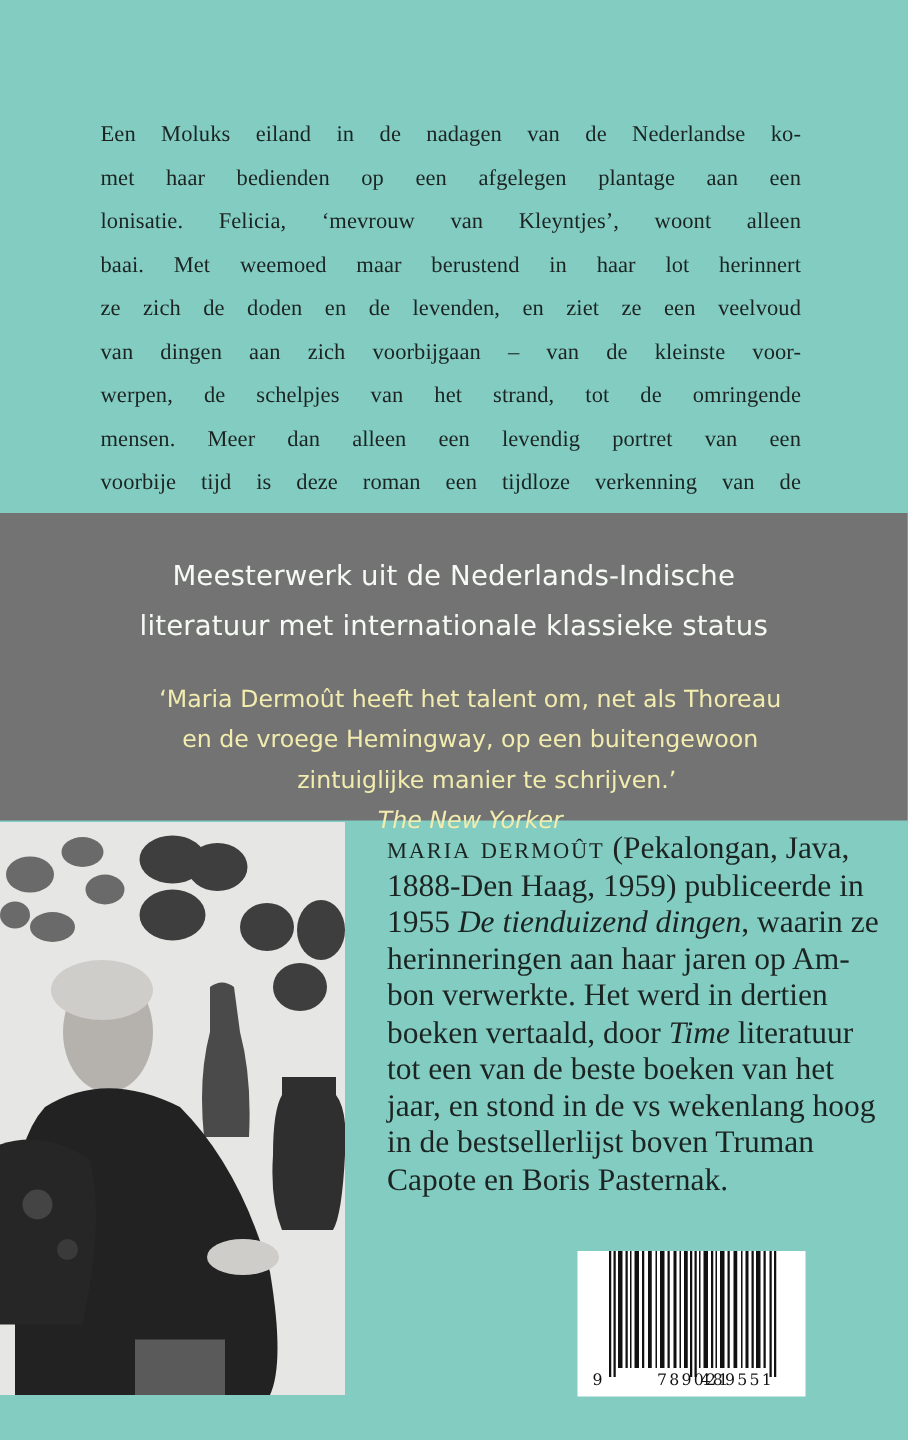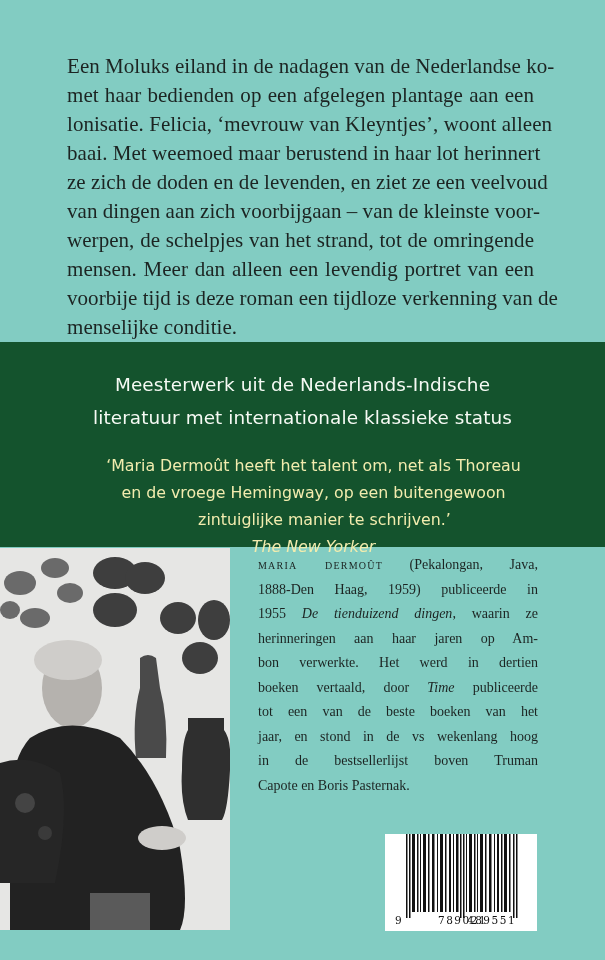--- a/index.html
+++ b/index.html
@@ -4,29 +4,29 @@
 <style>
   html, body { margin: 0; padding: 0; }
   body {
     width: 605px; height: 960px; overflow: hidden;
     background: #82ccc2;
     position: relative;
     font-family: "Liberation Serif", "DejaVu Serif", serif;
     color: #1c2422;
   }
   .blurb {
-    position: absolute; left: 67px; top: 52px; width: 467px;
-    font-size: 21px; line-height: 29px; text-align: justify;
+    position: absolute; left: 67px; top: 76px; width: 467px;
+    font-size: 15px; line-height: 29px; text-align: justify;
     letter-spacing: 0.05px;
   }
   .blurb span { display: block; text-align: justify; text-align-last: justify; white-space: nowrap; }
   .blurb span.last { text-align-last: left; }
   .band {
     position: absolute; left: 0; top: 342px; width: 605px; height: 205px;
-    background: #14532d;
+    background: #737373;
   }
   .headline {
     position: absolute; left: 0; top: 26px; width: 605px; text-align: center;
     font-family: "DejaVu Sans", "Liberation Sans", sans-serif;
     font-size: 18.4px; line-height: 33px; color: #f6faf4; letter-spacing: 0.1px;
   }
   .headline span { display: block; }
   .quote {
     position: absolute; left: 0; top: 110px; width: 605px; text-align: center;
     font-family: "DejaVu Sans", "Liberation Sans", sans-serif;
@@ -34,21 +34,21 @@
   }
   .quote span { display: block; padding-left: 22px; }
   .quote em { font-style: italic; }
   .photo {
     position: absolute; left: 0; top: 548px; width: 230px; height: 382px;
     background: linear-gradient(180deg, #e8e8e6 0%, #dcdcda 45%, #bcbcba 60%, #3a3a3a 75%, #1c1c1c 100%);
     overflow: hidden;
   }
   .bio {
     position: absolute; left: 258px; top: 553px; width: 280px;
-    font-size: 14px; line-height: 24.5px; text-align: justify;
+    font-size: 21px; line-height: 24.5px; text-align: justify;
   }
   .bio span.line { display: block; text-align: justify; text-align-last: justify; white-space: nowrap; }
   .bio span.line.last { text-align-last: left; }
   .sc { font-variant: small-caps; letter-spacing: 1.2px; text-transform: lowercase; }
   .barcode {
     position: absolute; left: 385px; top: 834px; width: 152px; height: 97px;
     background: #ffffff;
   }
   .bars { position: absolute; left: 21px; top: 0; width: 113px; height: 84px; }
   .bcnum {
@@ -122,21 +122,21 @@
     <rect x="90" y="345" width="60" height="37" fill="#5a5a5a"></rect>
   </svg>
 </div>
 
 <div class="bio">
   <span class="line"><span class="sc">Maria Dermoût</span><span> (Pekalongan, Java,</span></span>
   <span class="line">1888-Den Haag, 1959) publiceerde in</span>
   <span class="line"><span>1955 </span><em>De tienduizend dingen</em><span>, waarin ze</span></span>
   <span class="line">herinneringen aan haar jaren op Am-</span>
   <span class="line">bon verwerkte. Het werd in dertien</span>
-  <span class="line"><span>boeken vertaald, door </span><em>Time</em><span> publiceerde</span></span>
+  <span class="line"><span>boeken vertaald, door </span><em>Time</em><span> literatuur</span></span>
   <span class="line">tot een van de beste boeken van het</span>
   <span class="line">jaar, en stond in de vs wekenlang hoog</span>
   <span class="line">in de bestsellerlijst boven Truman</span>
   <span class="line last">Capote en Boris Pasternak.</span>
 </div>
 
 <div class="barcode">
   <svg class="bars" width="113" height="84" viewBox="0 0 113 84">
     <g fill="#111">
       <rect x="0" y="0" width="1.5" height="84"></rect>

